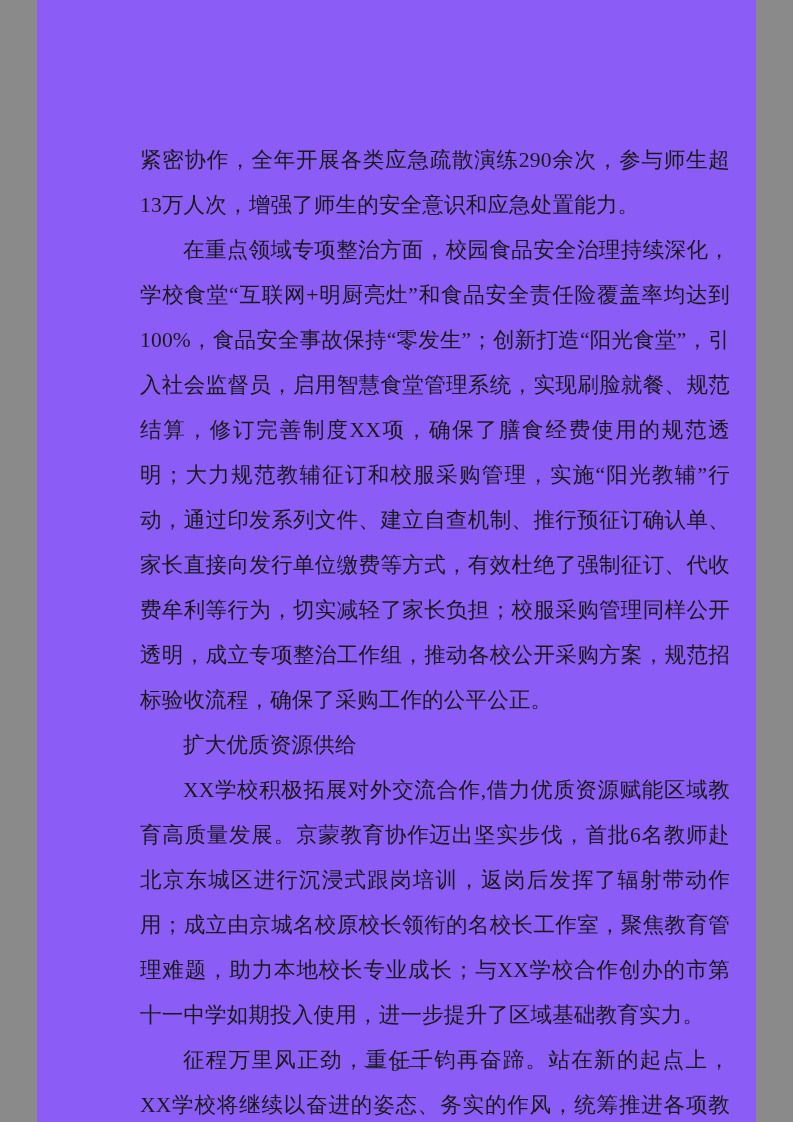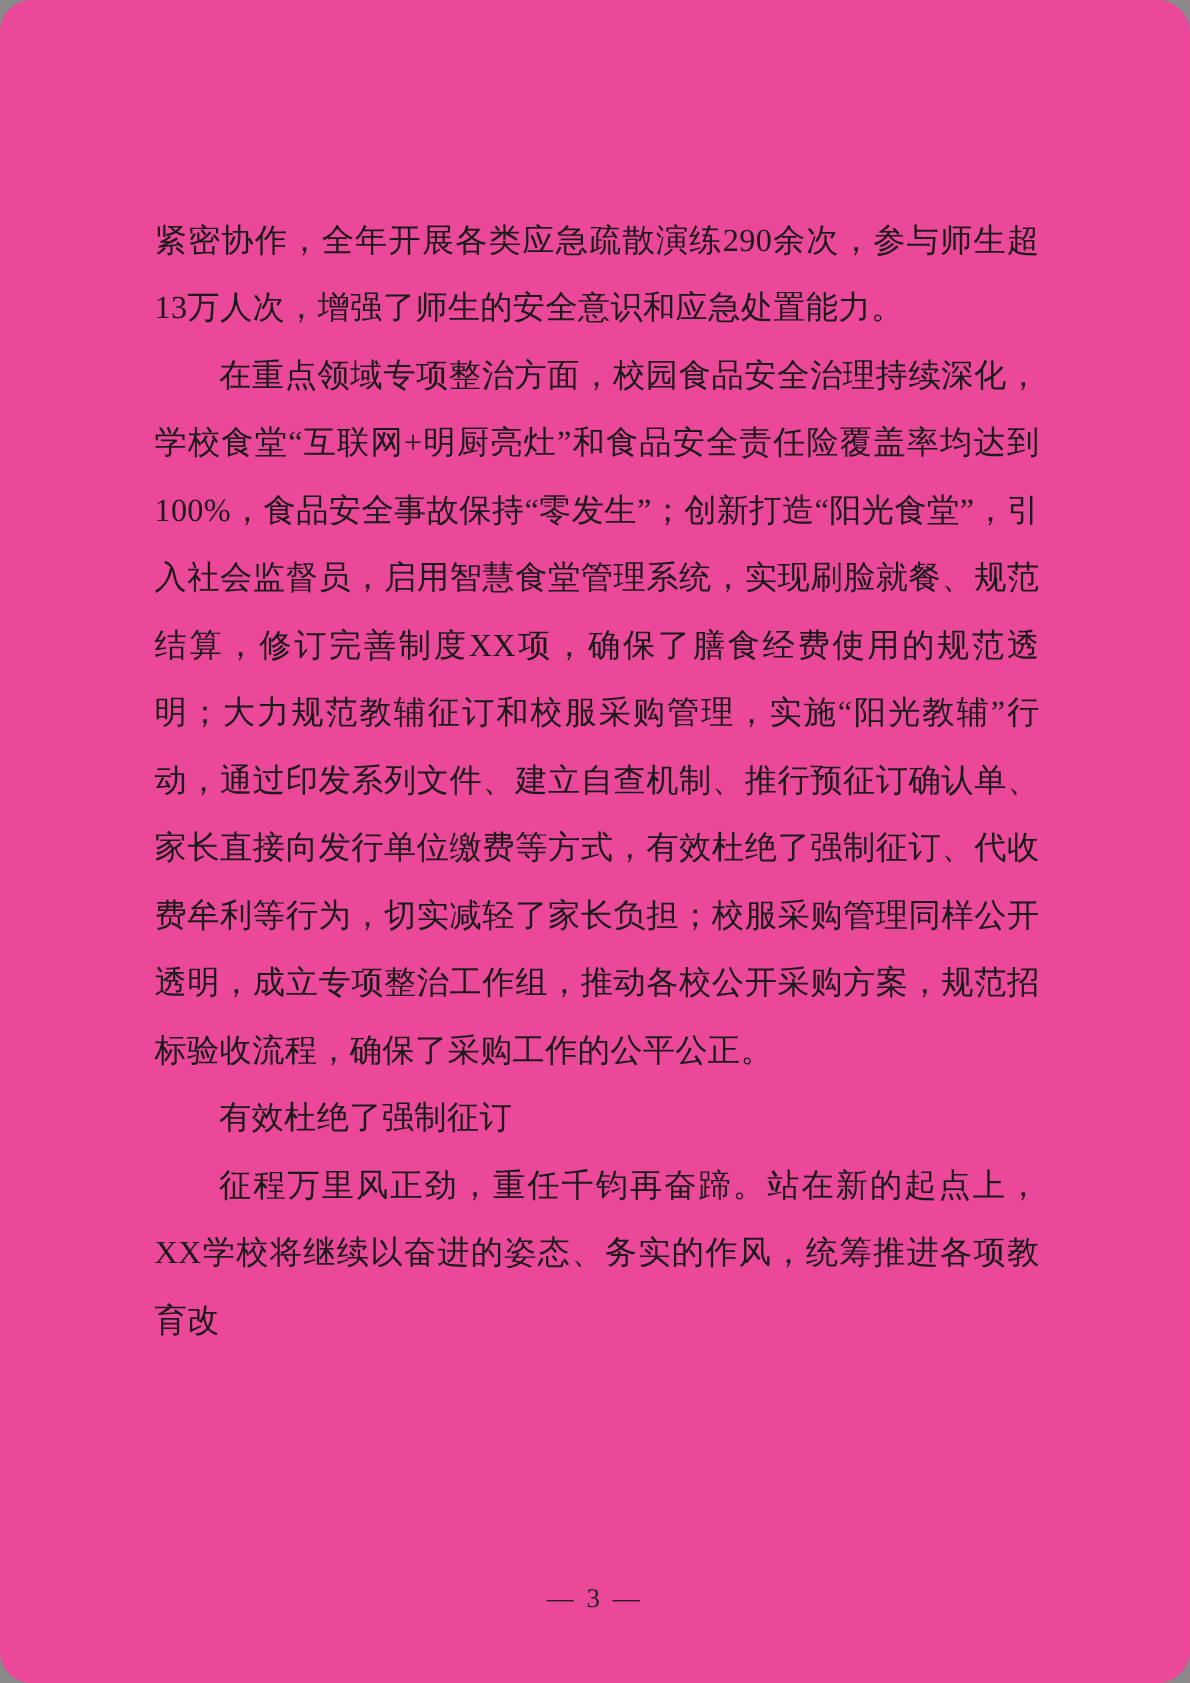--- a/index.html
+++ b/index.html
@@ -7,26 +7,25 @@
     margin: 0;
     padding: 0;
     background: #8a8a8a;
   }
   body {
     display: flex;
     justify-content: center;
   }
   .page {
     position: relative;
-    width: 793px;
+    width: 719px;
     height: 1122px;
-    background: #ec4899;
+    background: #8b5cf6;
     box-sizing: border-box;
     overflow: hidden;
-    border-radius: 21px;
   }
   .content {
     position: absolute;
     left: 103px;
     top: 138px;
     width: 590px;
   }
   .para {
     font-family: "Liberation Serif", "DejaVu Serif", serif;
     font-size: 21.5px;
@@ -52,17 +51,18 @@
     letter-spacing: 2px;
   }
 </style>
 </head>
 <body>
 
 <div class="page">
   <div class="content">
     <p class="para">紧密协作，全年开展各类应急疏散演练290余次，参与师生超13万人次，增强了师生的安全意识和应急处置能力。</p>
     <p class="para indent">在重点领域专项整治方面，校园食品安全治理持续深化，学校食堂“互联网+明厨亮灶”和食品安全责任险覆盖率均达到100%，食品安全事故保持“零发生”；创新打造“阳光食堂”，引入社会监督员，启用智慧食堂管理系统，实现刷脸就餐、规范结算，修订完善制度XX项，确保了膳食经费使用的规范透明；大力规范教辅征订和校服采购管理，实施“阳光教辅”行动，通过印发系列文件、建立自查机制、推行预征订确认单、家长直接向发行单位缴费等方式，有效杜绝了强制征订、代收费牟利等行为，切实减轻了家长负担；校服采购管理同样公开透明，成立专项整治工作组，推动各校公开采购方案，规范招标验收流程，确保了采购工作的公平公正。</p>
-    <p class="para indent">有效杜绝了强制征订</p>
+    <p class="para indent">扩大优质资源供给</p>
+    <p class="para indent">XX学校积极拓展对外交流合作,借力优质资源赋能区域教育高质量发展。京蒙教育协作迈出坚实步伐，首批6名教师赴北京东城区进行沉浸式跟岗培训，返岗后发挥了辐射带动作用；成立由京城名校原校长领衔的名校长工作室，聚焦教育管理难题，助力本地校长专业成长；与XX学校合作创办的市第十一中学如期投入使用，进一步提升了区域基础教育实力。</p>
     <p class="para indent">征程万里风正劲，重任千钧再奋蹄。站在新的起点上，XX学校将继续以奋进的姿态、务实的作风，统筹推进各项教育改</p>
   </div>
   <div class="page-number">— 3 —</div>
 </div>
 
 </body></html>

